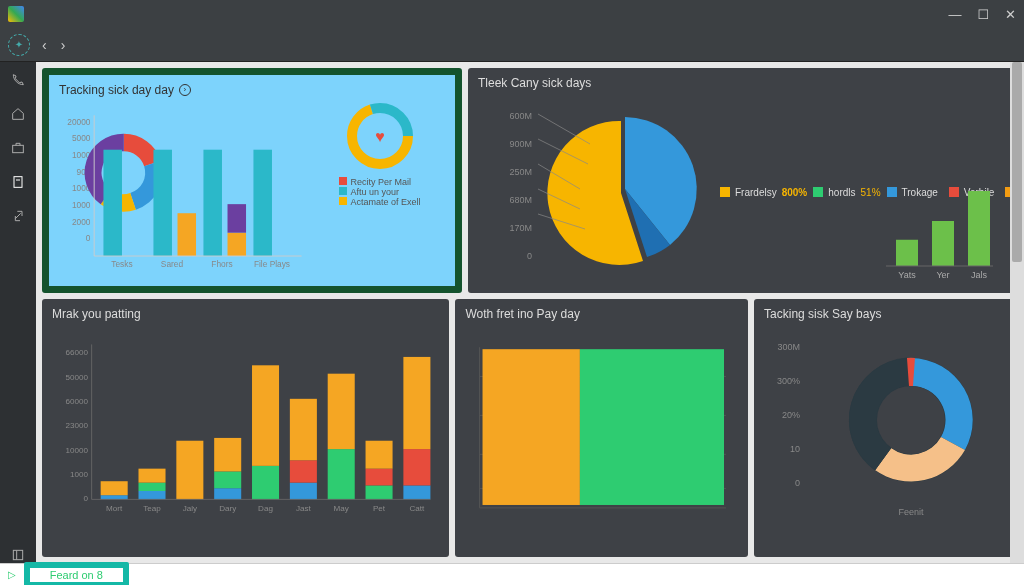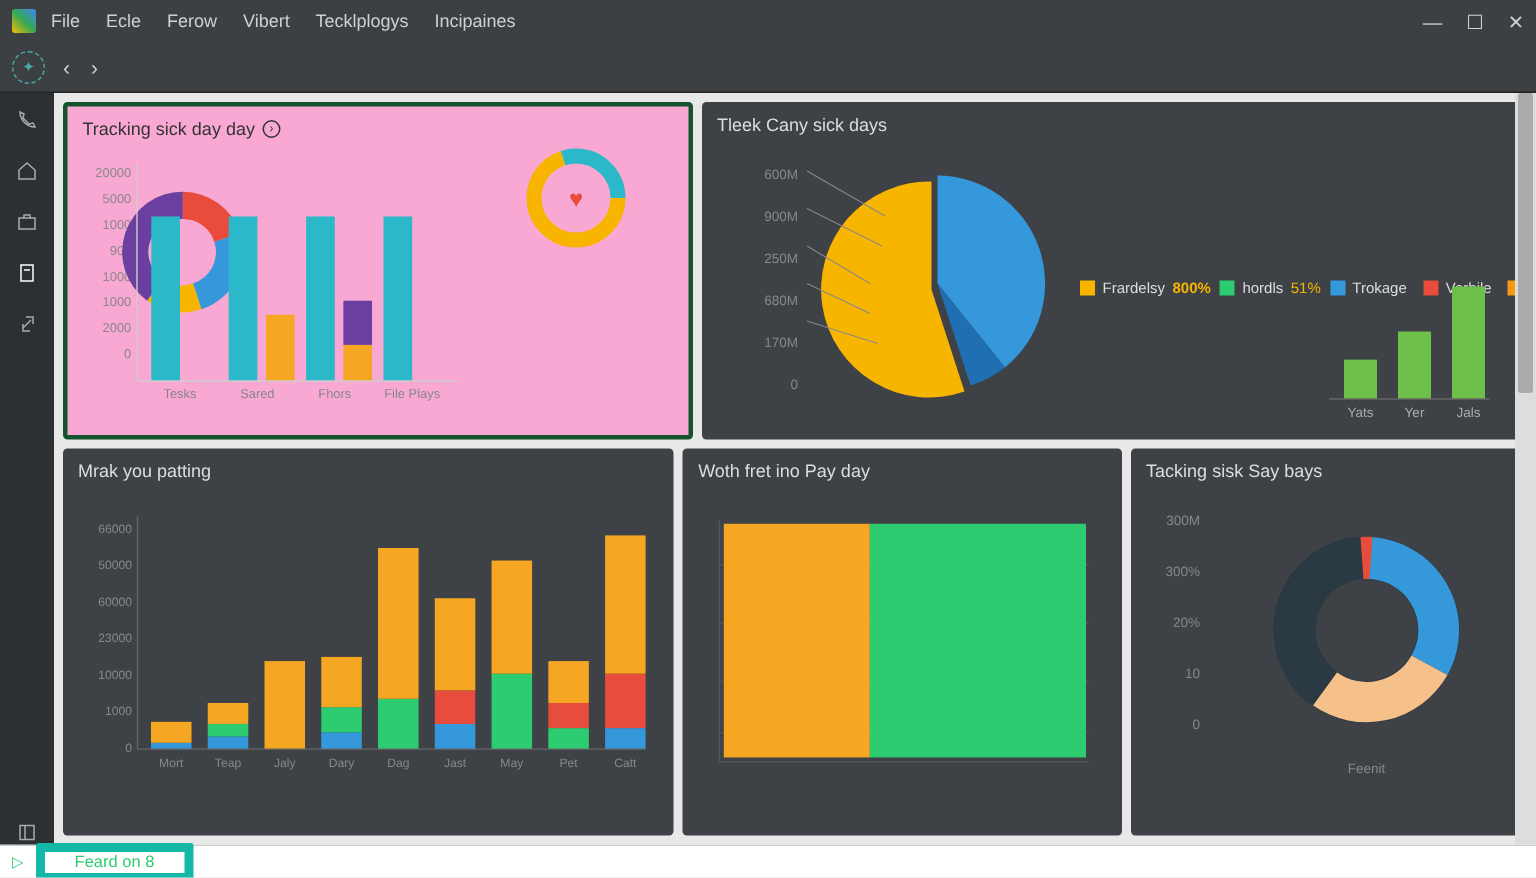--- a/index.html
+++ b/index.html
@@ -16,21 +16,21 @@
 .toolbar .tmenu span{margin-right:16px;cursor:pointer}
 .toolbar .right{margin-left:auto;display:flex;align-items:center;gap:12px}
 .btn-cait{background:#2ecc71;color:#fff;padding:5px 14px;border-radius:4px;font-size:13px;cursor:pointer}
 .ticon{width:18px;height:18px;stroke:#ccc;fill:none;cursor:pointer}
 .main{display:flex;height:calc(585px - 28px - 34px - 22px)}
 .sidebar{width:36px;background:#2d3033;display:flex;flex-direction:column;align-items:center;padding-top:10px;gap:18px}
 .sidebar svg{width:16px;height:16px;stroke:#aaa;fill:none;cursor:pointer}
 .sidebar .sbspacer{flex:1}
 .content{flex:1;background:#e8e8e8;padding:6px;display:grid;grid-template-columns:420px 1fr;grid-template-rows:225px 1fr;gap:6px;overflow:hidden}
 .card{background:#3e4146;border-radius:3px;padding:8px 10px;color:#ddd;position:relative;overflow:hidden}
-.card.white{background:#f9a8d4;color:#333;border:3px solid #14532d}
+.card.white{background:#7dd3fc;color:#333;border:7px solid #14532d}
 .card h3{font-size:12px;font-weight:500;margin-bottom:4px;display:flex;align-items:center;gap:5px}
 .card h3 .info{display:inline-block;width:12px;height:12px;border:1px solid currentColor;border-radius:50%;font-size:8px;text-align:center;line-height:10px}
 .row2{display:flex;gap:6px;grid-column:1/3}
 .row2 .card{flex:1}
 .statusbar{height:22px;background:#fff;border-top:1px solid #ccc;display:flex;align-items:center;font-size:11px;color:#555;padding:0 8px;gap:8px}
 .statusbar .play{color:#2ecc71;font-size:10px}
 .statusbar .fbox{border:6px solid #14b8a6;padding:1px 20px;color:#2ecc71;border-radius:2px}
 .scrollright{position:absolute;right:0;top:62px;bottom:22px;width:14px;background:#ddd}
 .scrollright .thumb{position:absolute;top:0;left:2px;right:2px;height:40%;background:#aaa;border-radius:2px}
 
@@ -44,28 +44,20 @@
 .panel-tr .pieside{flex:1;position:relative}
 .panel-tr .leg2{width:150px;font-size:10px;display:flex;flex-direction:row;gap:6px;padding-top:6px}
 .panel-tr .leg2 .row{display:flex;align-items:center;gap:5px}
 .panel-tr .mini{width:130px;display:flex;flex-direction:column;justify-content:flex-end}
 </style>
 </head>
 <body>
 
 <div class="titlebar">
   <div class="logo"></div>
-  <div class="menu">
-    <span>File</span>
-    <span>Ecle</span>
-    <span>Ferow</span>
-    <span>Vibert</span>
-    <span>Tecklplogys</span>
-    <span>Incipaines</span>
-  </div>
   <div class="winctrl">
     <span>—</span>
     <span>☐</span>
     <span>✕</span>
   </div>
 </div>
 
 <div class="toolbar">
   <div class="logo2">✦</div>
   <div class="nav">
@@ -148,20 +140,25 @@
             <line x1="38" y1="160" x2="262" y2="160" stroke="#ccc"></line>
             <line x1="38" y1="8" x2="38" y2="160" stroke="#ccc"></line>
           </svg>
         </div>
         <div class="sidecharts">
           <svg width="70" height="70">
             <circle cx="35" cy="35" r="28" fill="none" stroke="#f7b500" stroke-width="10" stroke-dasharray="123 176"></circle>
             <circle cx="35" cy="35" r="28" fill="none" stroke="#2bb8c9" stroke-width="10" stroke-dasharray="53 176" stroke-dashoffset="-123"></circle>
             <text x="35" y="41" text-anchor="middle" font-size="16" fill="#e74c3c">♥</text>
           </svg>
+          <div class="leg">
+            <div><span class="sw" style="background:#e74c3c"></span><span>Recity Per Mail</span></div>
+            <div><span class="sw" style="background:#2bb8c9"></span><span>Aftu un your</span></div>
+            <div><span class="sw" style="background:#f7b500"></span><span>Actamate of Exell</span></div>
+          </div>
         </div>
       </div>
     </div>
 
     <div class="card">
       <h3>Tleek Cany sick days</h3>
       <div class="panel-tr" style="height:190px">
         <div class="pieside">
           <svg width="100%" height="100%" viewBox="0 0 230 190">
             <g class="axis" fill="#aaa" id="tr-yt">

